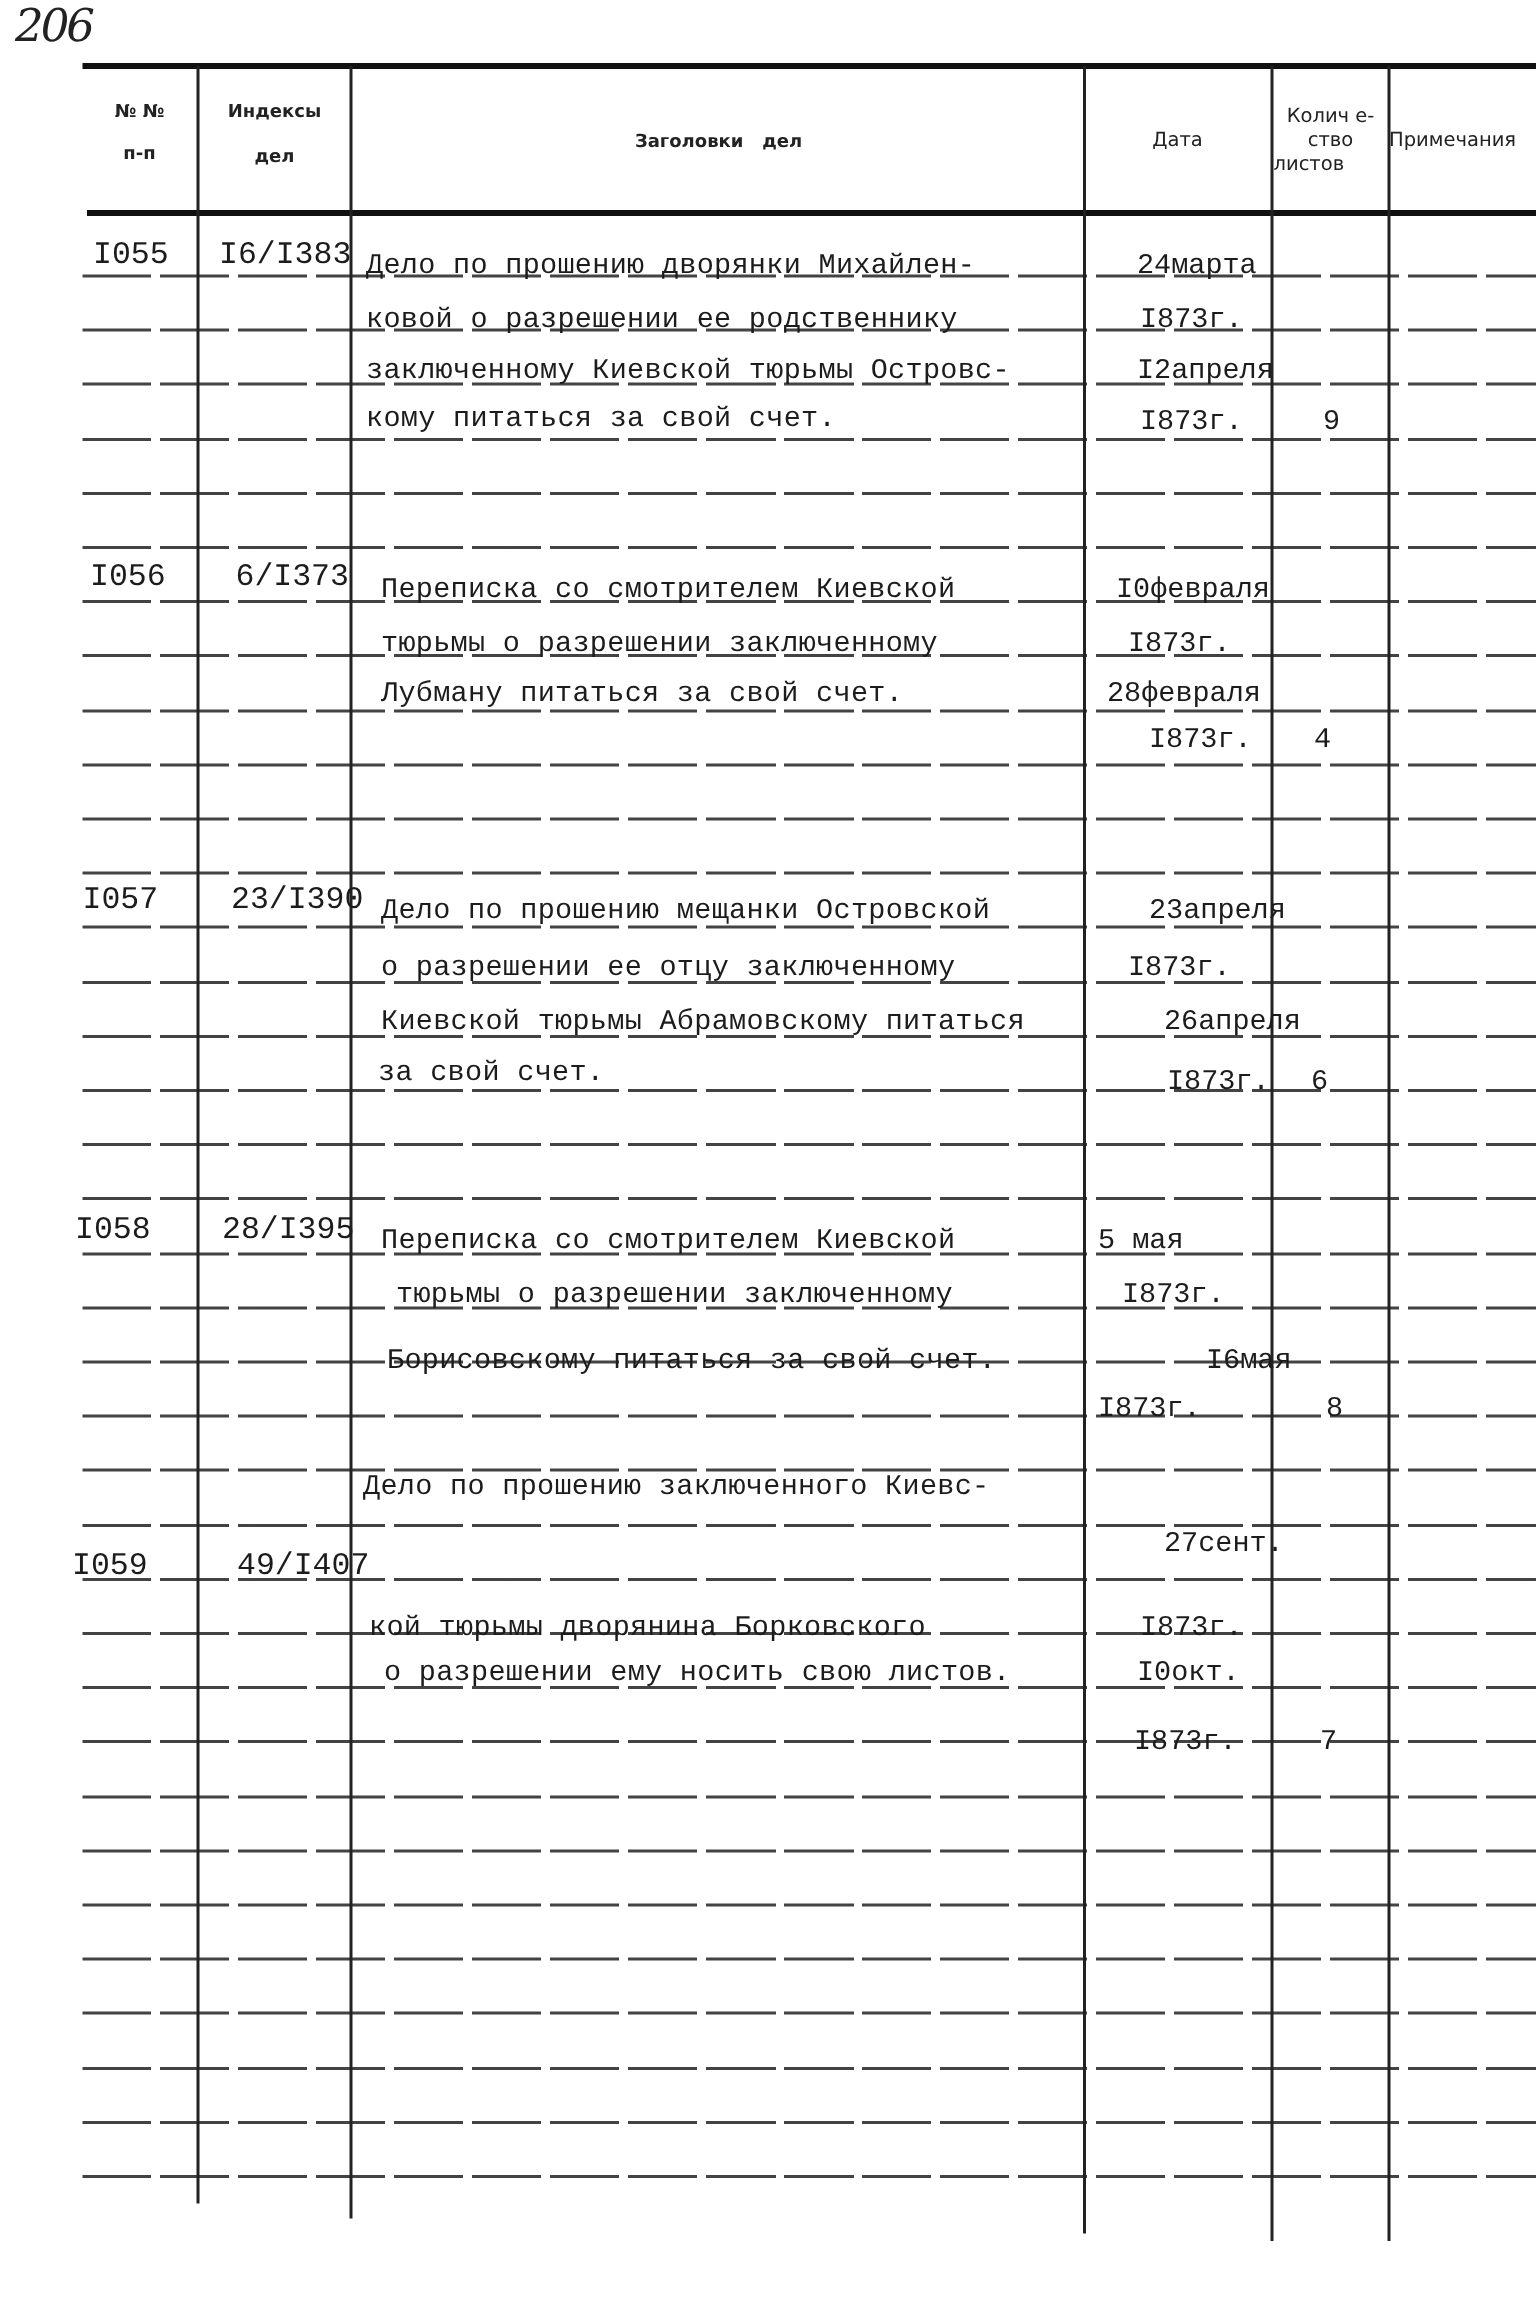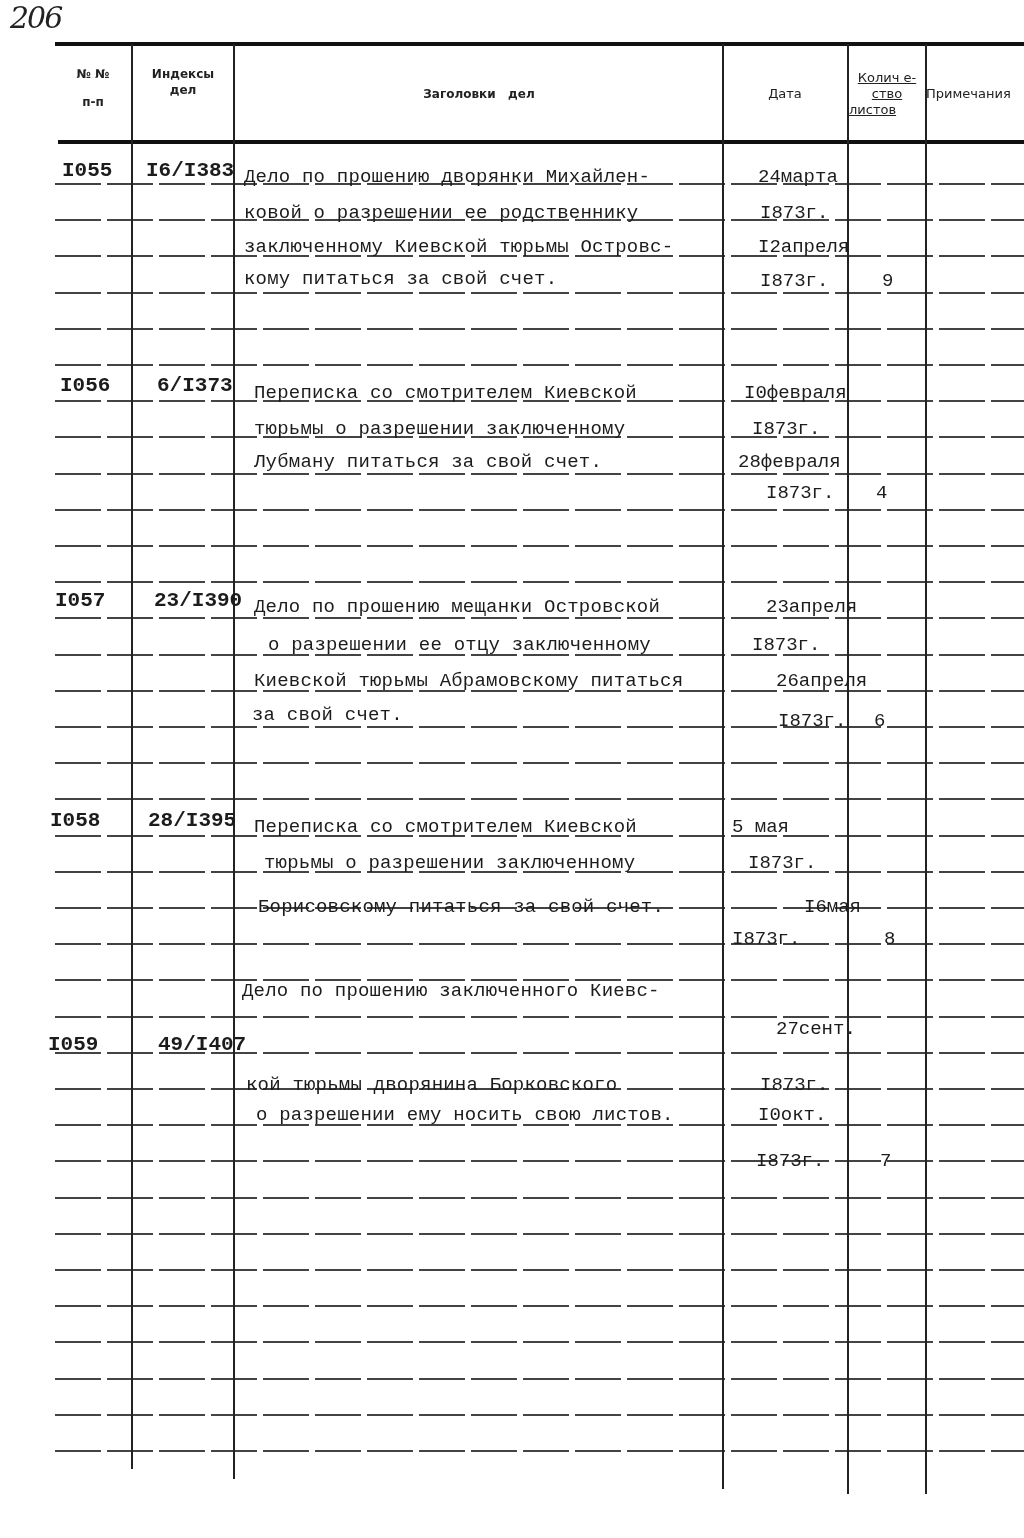--- a/index.html
+++ b/index.html
@@ -33,21 +33,21 @@
       position: absolute; left: 55px; width: 969px;
       height: 2px;
       background: repeating-linear-gradient(90deg, #222 0 46px, transparent 46px 52px);
       opacity: 0.85;
     }
     .cell {
       position: absolute;
       font-size: 19px; white-space: nowrap;
       line-height: 22px; color: #1c1c1c;
     }
-    .entry-no { font-size: 21px; font-weight: bold; }
+    .entry-no { font-size: 21px; }
     .title-line { letter-spacing: 0.2px; }
   </style>
 </head>
 <body>
 
 <div class="page-num">206</div>
 
 <div class="rule-thick" style="left:55px; top:42px; width:969px;"></div>
 <div class="rule-thick" style="left:58px; top:140px; width:966px;"></div>
 
@@ -56,25 +56,25 @@
 <div class="vline" style="left:722px; top:44px; height:1445px;"></div>
 <div class="vline" style="left:847px; top:44px; height:1450px;"></div>
 <div class="vline" style="left:925px; top:44px; height:1450px;"></div>
 
 <div class="hdr" style="left:58px; top:66px; width:70px;">
   <div>№ №</div>
   <div style="margin-top:12px;">п-п</div>
 </div>
 <div class="hdr" style="left:135px; top:66px; width:96px;">
   <div>Индексы</div>
-  <div style="">дел</div>
+  <div style="margin-top:14px;">дел</div>
 </div>
 <div class="hdr" style="left:236px; top:86px; width:486px; white-space:pre;">Заголовки   дел</div>
 <div class="hdr plain" style="left:724px; top:86px; width:122px;">Дата</div>
-<div class="hdr plain" style="left:849px; top:70px; width:76px; line-height:16px;text-decoration:underline;">
+<div class="hdr plain" style="left:849px; top:70px; width:76px; line-height:16px;">
   <div>Колич е-</div>
   <div>ство</div>
   <div style="text-align:left;">листов</div>
 </div>
 <div class="hdr plain" style="left:926px; top:86px; width:98px; text-align:left;">Примечания</div>
 
 <div id="rules">
     <div class="ruled" style="top: 183px;"></div>
     <div class="ruled" style="top: 219px;"></div>
     <div class="ruled" style="top: 255px;"></div>
@@ -137,21 +137,21 @@
   <div class="cell" style="left:752px; top:418px;">I873г.</div>
   <div class="cell" style="left:738px; top:451px;">28февраля</div>
   <div class="cell" style="left:766px; top:482px;">I873г.</div>
   <div class="cell" style="left:876px; top:482px;">4</div>
 </div>
 
 <div>
   <div class="cell entry-no" style="left:55px; top:590px;">I057</div>
   <div class="cell entry-no" style="left:154px; top:590px;">23/I390</div>
   <div class="cell title-line" style="left:254px; top:596px;">Дело по прошению мещанки Островской</div>
-  <div class="cell title-line" style="left:268px; top:634px;">о разрешении ее отцу заключенному</div>
+  <div class="cell title-line" style="left:254px; top:634px;">о разрешении ее отцу заключенному</div>
   <div class="cell title-line" style="left:254px; top:670px;">Киевской тюрьмы Абрамовскому питаться</div>
   <div class="cell title-line" style="left:252px; top:704px;">за свой счет.</div>
   <div class="cell" style="left:766px; top:596px;">23апреля</div>
   <div class="cell" style="left:752px; top:634px;">I873г.</div>
   <div class="cell" style="left:776px; top:670px;">26апреля</div>
   <div class="cell" style="left:778px; top:710px;">I873г.</div>
   <div class="cell" style="left:874px; top:710px;">6</div>
 </div>
 
 <div>

